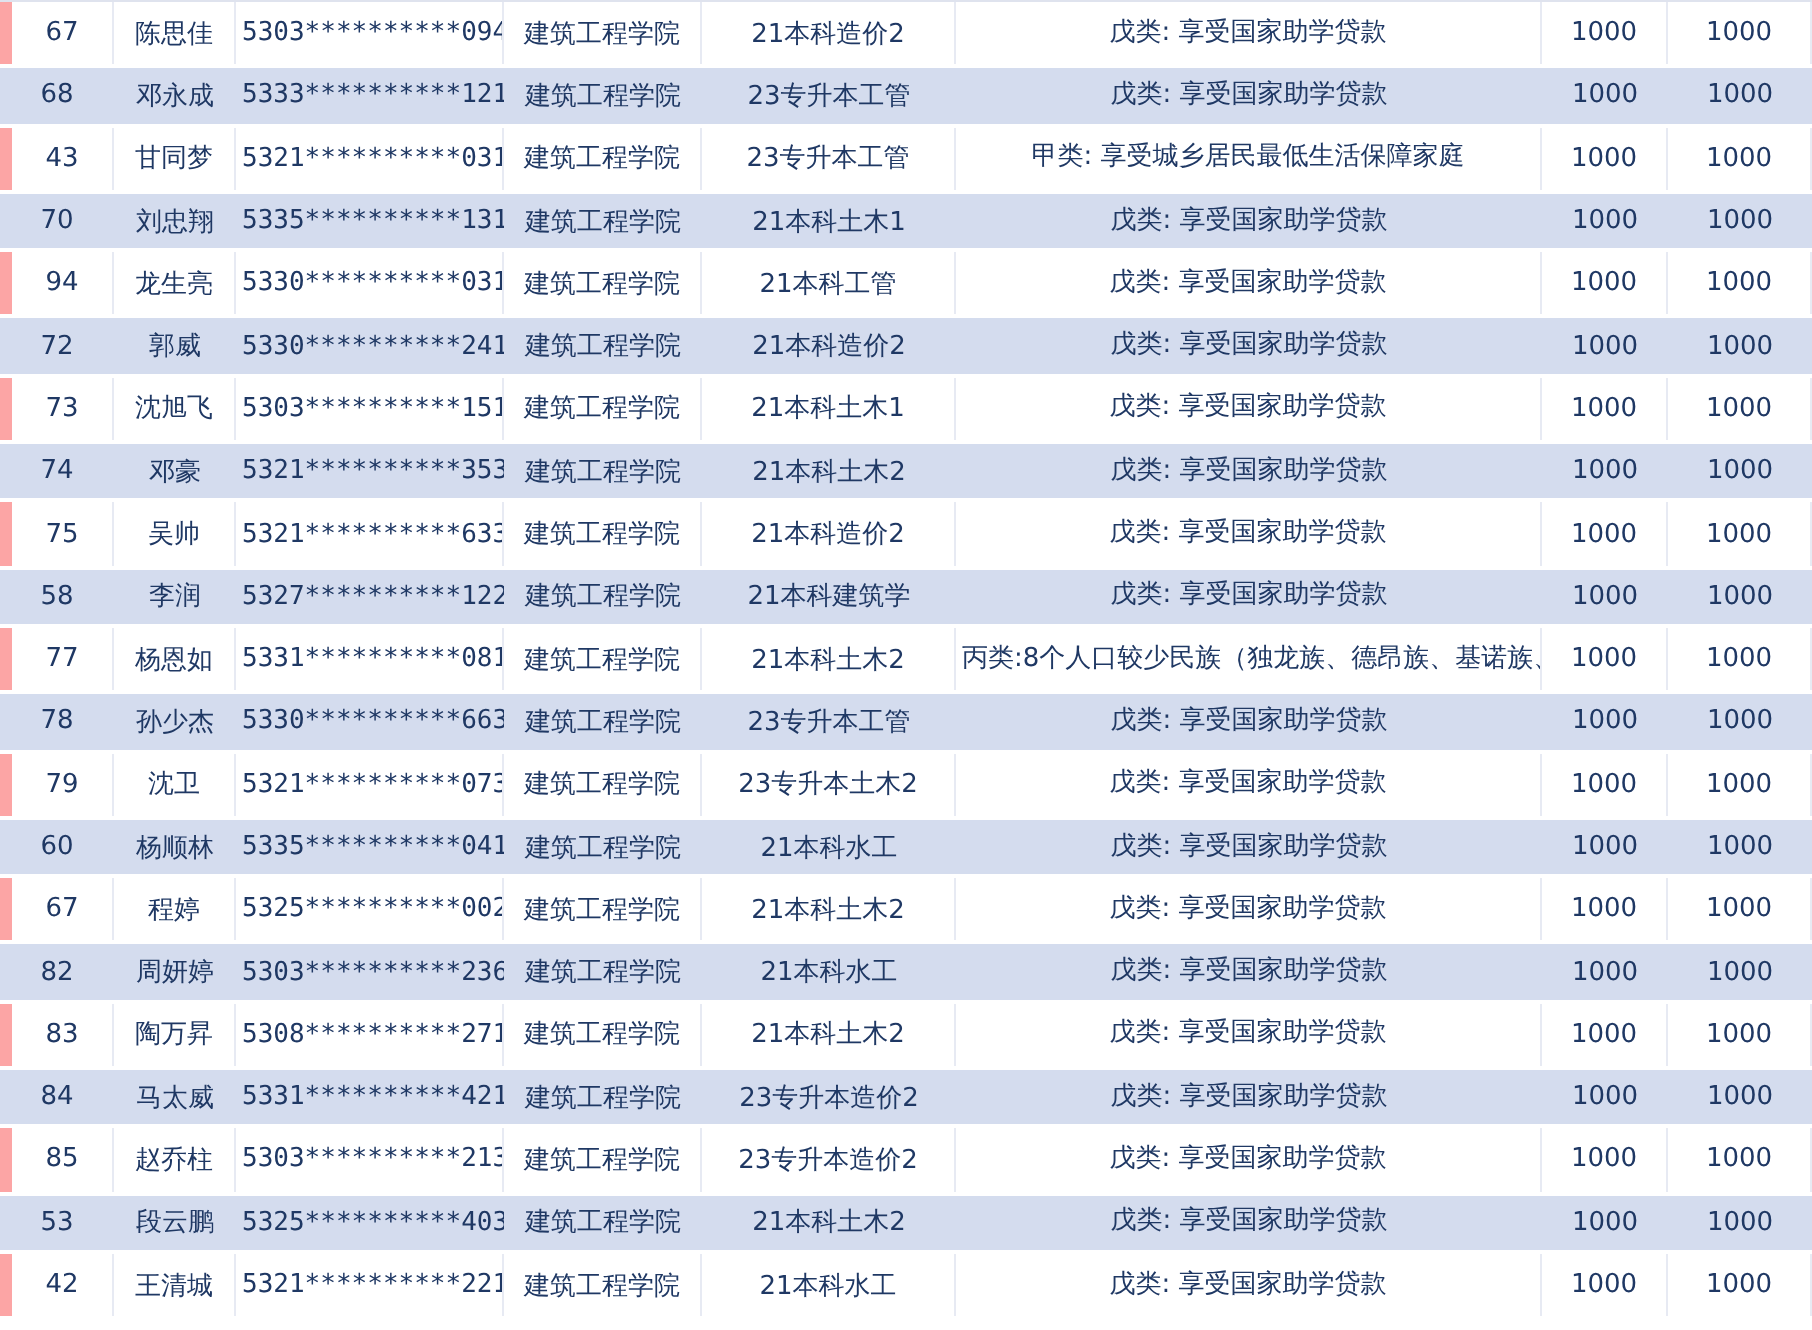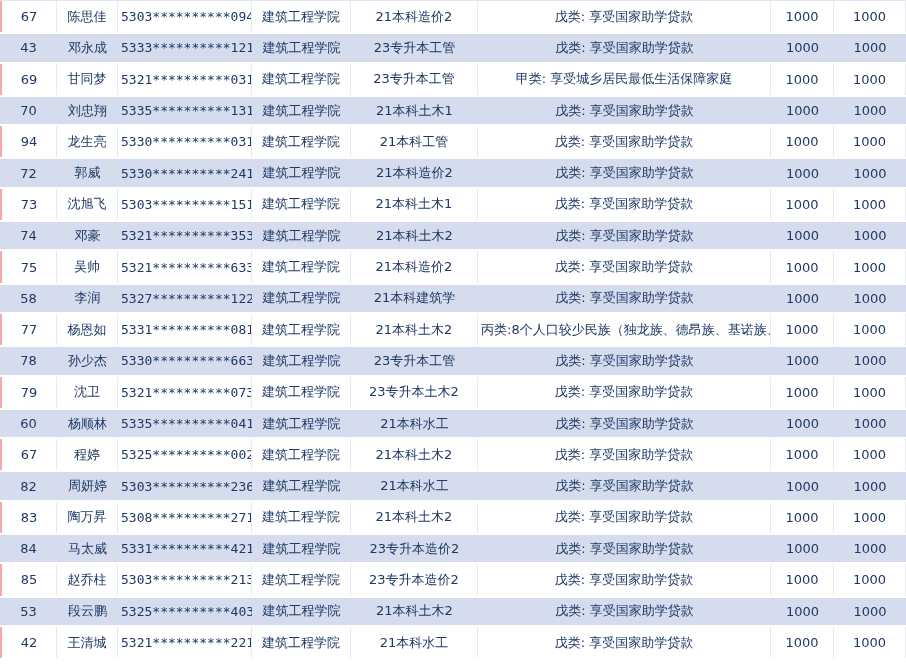--- a/index.html
+++ b/index.html
@@ -30,21 +30,21 @@
     font-size: 13px;
     white-space: nowrap;
     overflow: hidden;
   }
   
   tr.row-white td {
     background: #ffffff;
     border-right: 1px solid #e7eaf3;
   }
   tr.row-white td:first-child {
-    border-left: 2px solid #fca5a5;
+    border-left: 6px solid #fca5a5;
   }
   
   tr.row-blue td {
     background: #d4dcee;
     border-top: 2px solid #ffffff;
     border-bottom: 2px solid #ffffff;
   }
   td.cell-row-number,
   td.cell-amount {
     font-size: 12.5px;
@@ -79,31 +79,31 @@
         <td class="cell-row-number">67</td>
         <td class="cell-name">陈思佳</td>
         <td class="cell-id-number">5303**********0943</td>
         <td class="cell-college">建筑工程学院</td>
         <td class="cell-class">21本科造价2</td>
         <td class="cell-category">戊类: 享受国家助学贷款</td>
         <td class="cell-amount">1000</td>
         <td class="cell-amount">1000</td>
       </tr>
       <tr class="row-blue">
-        <td class="cell-row-number">43</td>
+        <td class="cell-row-number">68</td>
         <td class="cell-name">邓永成</td>
         <td class="cell-id-number">5333**********1213</td>
         <td class="cell-college">建筑工程学院</td>
         <td class="cell-class">23专升本工管</td>
         <td class="cell-category">戊类: 享受国家助学贷款</td>
         <td class="cell-amount">1000</td>
         <td class="cell-amount">1000</td>
       </tr>
       <tr class="row-white">
-        <td class="cell-row-number">69</td>
+        <td class="cell-row-number">43</td>
         <td class="cell-name">甘同梦</td>
         <td class="cell-id-number">5321**********0319</td>
         <td class="cell-college">建筑工程学院</td>
         <td class="cell-class">23专升本工管</td>
         <td class="cell-category">甲类: 享受城乡居民最低生活保障家庭</td>
         <td class="cell-amount">1000</td>
         <td class="cell-amount">1000</td>
       </tr>
       <tr class="row-blue">
         <td class="cell-row-number">70</td>

